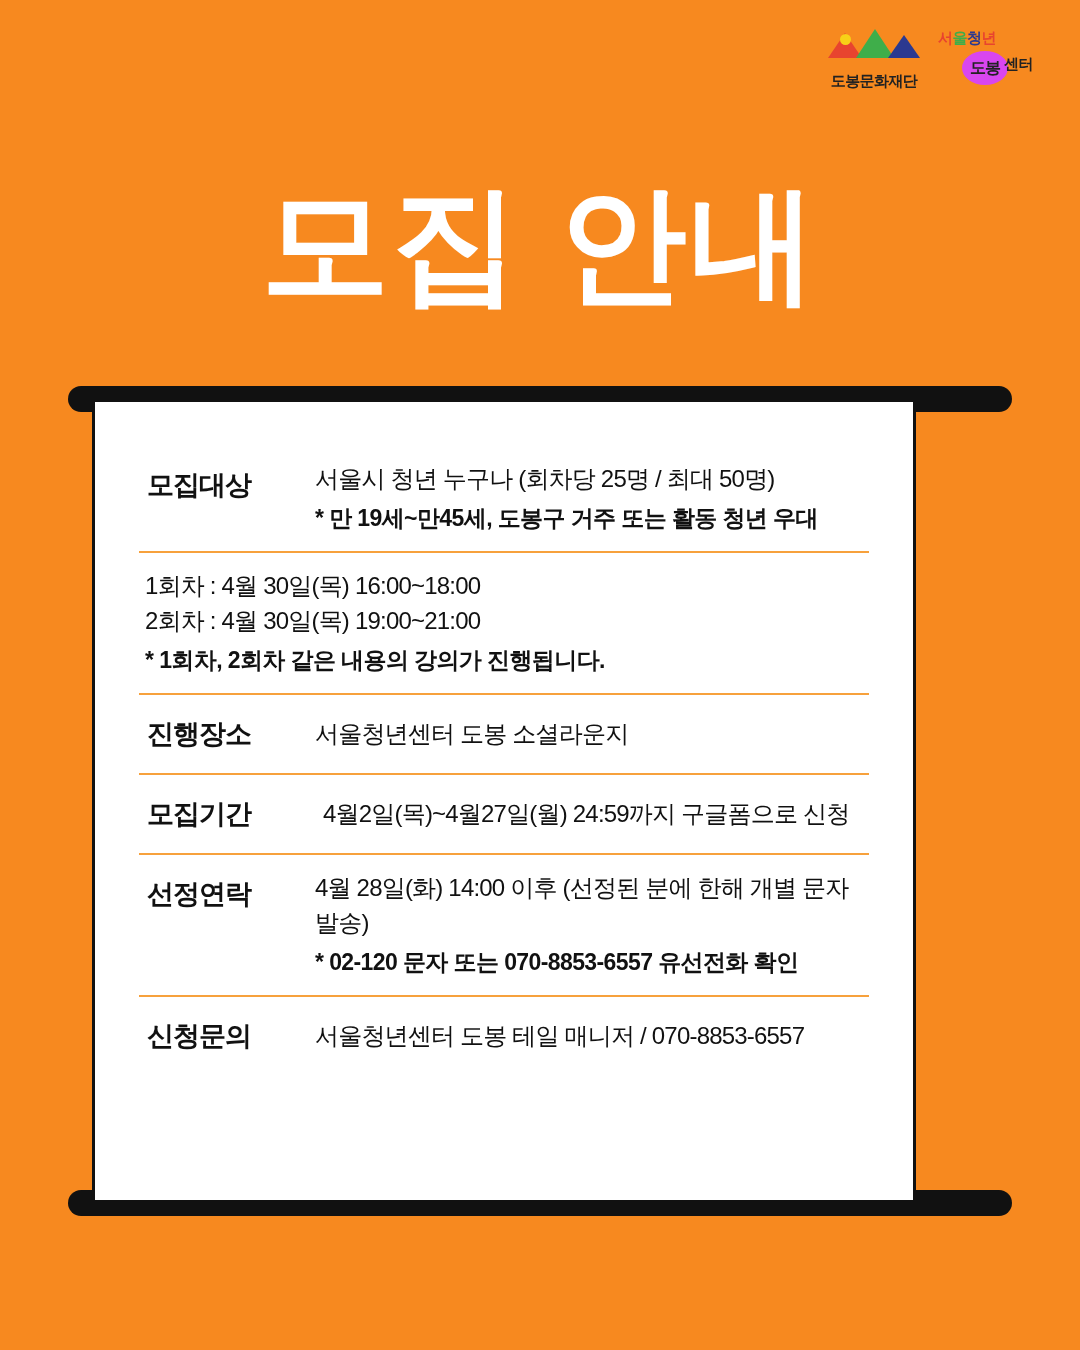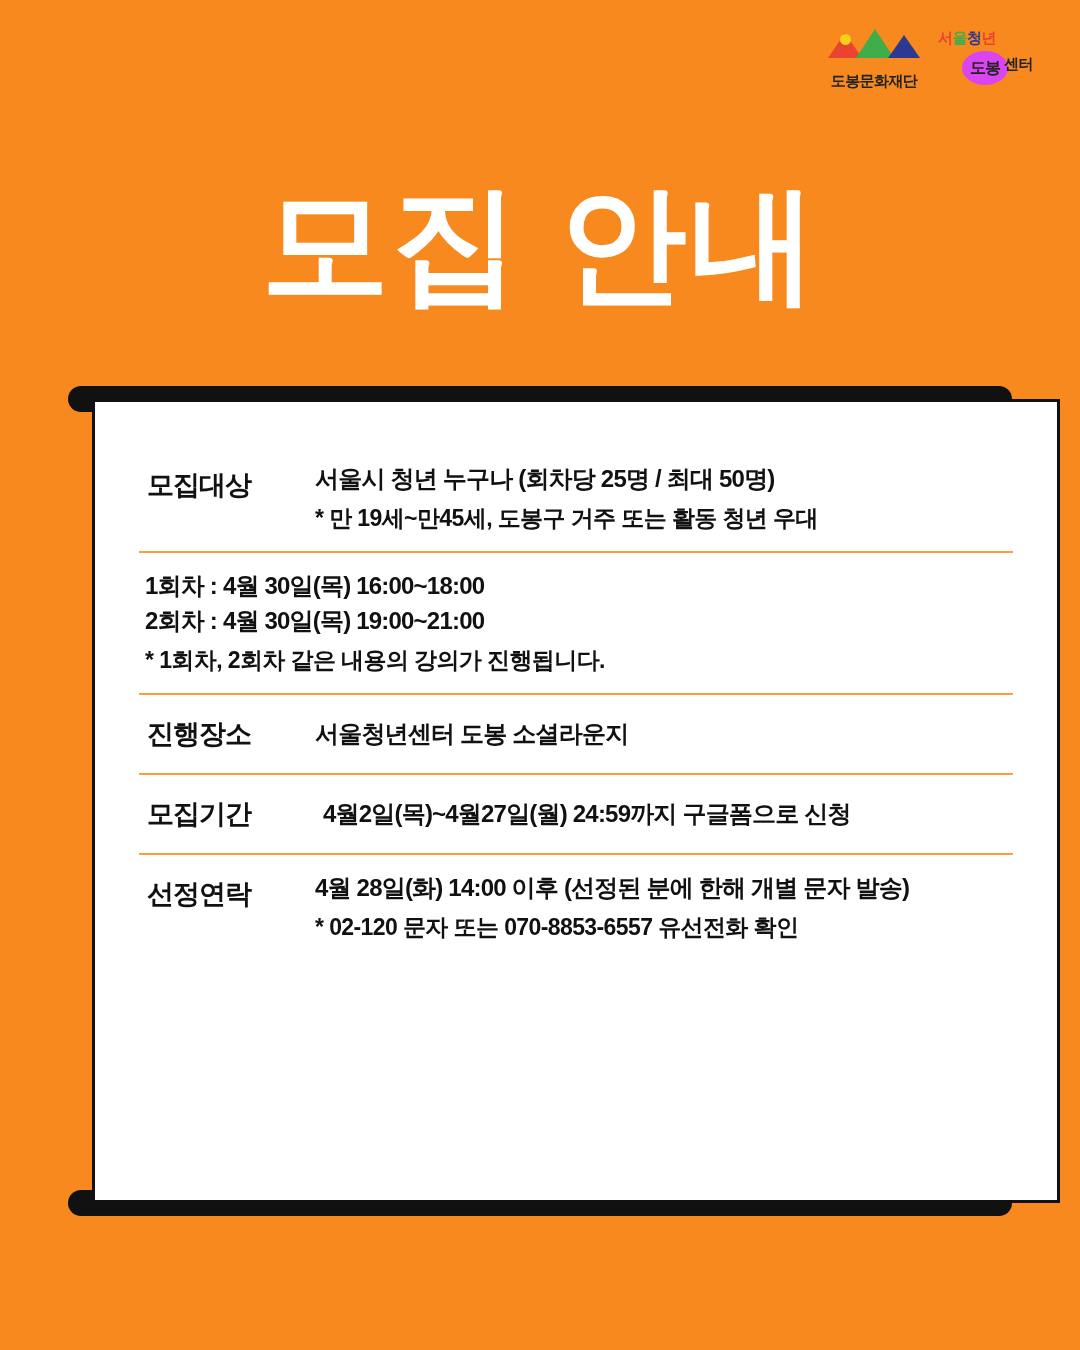--- a/index.html
+++ b/index.html
@@ -154,21 +154,21 @@
     background: #111;
     border-radius: 14px;
   }
   .bar.top { top: 0; }
   .bar.bottom { bottom: 0; }
 
   .card {
     position: absolute;
     top: 13px;
     left: 24px;
-    width: 968px;
+    width: 824px;
     height: 804px;
     background: #FFFFFF;
     border: 3px solid #111;
     padding: 44px 0 0 0;
   }
 
   .rows {
     padding: 0 44px;
   }
 
@@ -199,21 +199,21 @@
     flex: 1;
     padding-left: 6px;
     display: flex;
     flex-direction: column;
     justify-content: center;
     min-height: 46px;
   }
 
   .main-line {
     font-size: 24px;
-    font-weight: bold;
+    font-weight: normal;
     color: #111;
     letter-spacing: -0.8px;
     line-height: 1.45;
   }
   .sub-line {
     font-size: 23px;
     font-weight: bold;
     color: #111;
     letter-spacing: -0.6px;
     line-height: 1.5;
@@ -289,16 +289,22 @@
 
       <div class="row">
         <div class="row-label">선정연락</div>
         <div class="row-body">
           <div class="main-line">4월 28일(화) 14:00 이후 (선정된 분에 한해 개별 문자 발송)</div>
           <div class="sub-line">* 02-120 문자 또는 070-8853-6557 유선전화 확인</div>
         </div>
       </div>
 
 
+      <div class="row">
+        <div class="row-label">신청문의</div>
+        <div class="row-body">
+          <div class="main-line">서울청년센터 도봉 테일 매니저 / 070-8853-6557</div>
+        </div>
+      </div>
 
     </div>
   </div>
 </div>
 
 </body></html>

